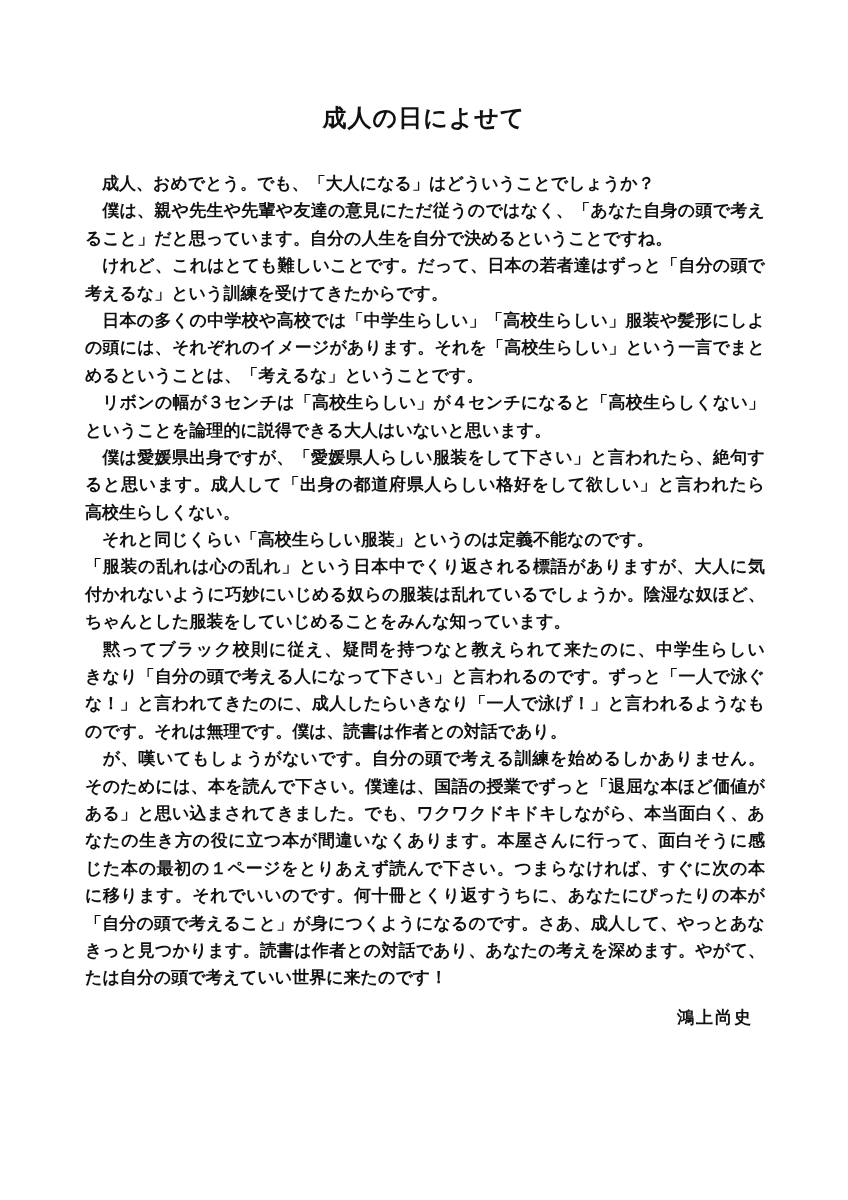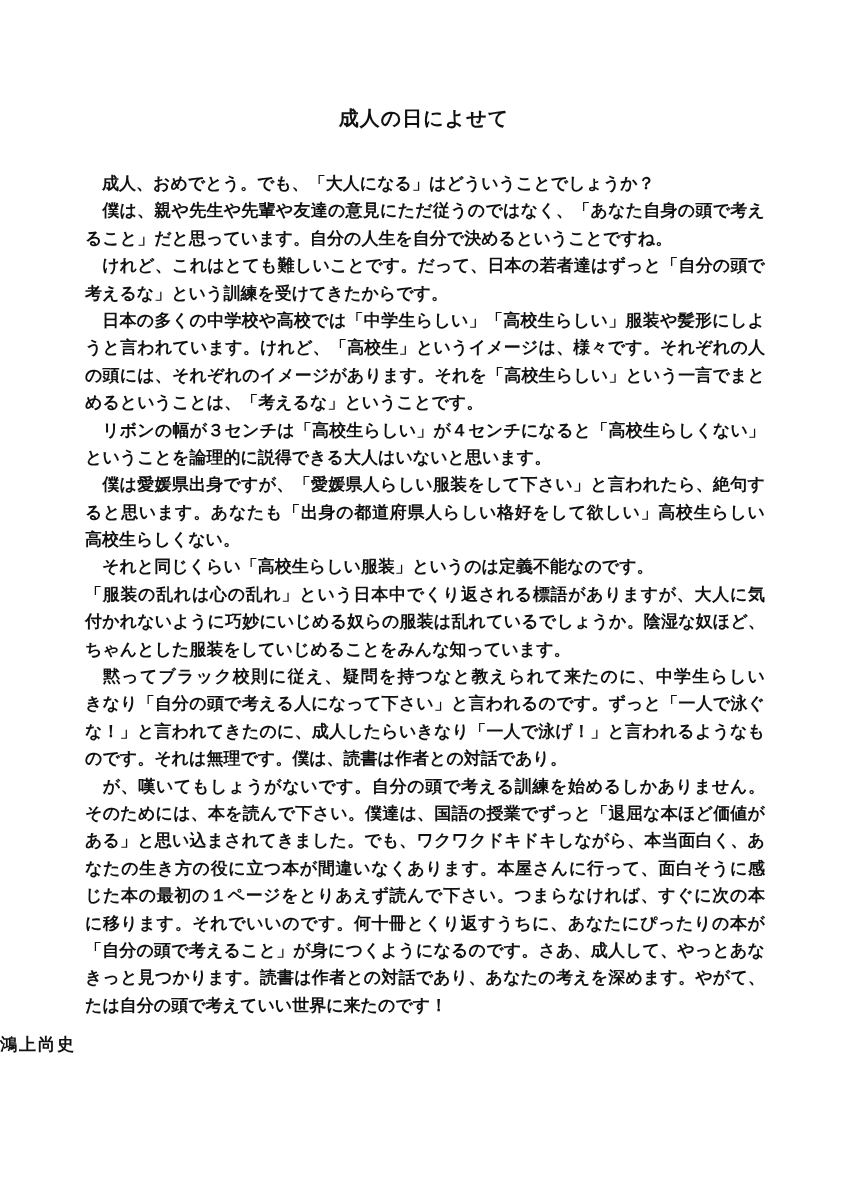--- a/index.html
+++ b/index.html
@@ -14,21 +14,21 @@
     background: #ffffff;
     color: #111111;
     font-family: "Liberation Sans", "DejaVu Sans", sans-serif;
     overflow: hidden;
     box-sizing: border-box;
   }
   .doc-title {
     margin: 0;
     padding-top: 104px;
     text-align: center;
-    font-size: 20px;
+    font-size: 24px;
     line-height: 28px;
     font-weight: 600;
     letter-spacing: 1px;
   }
   .doc-body {
     width: 680px;
     margin: 38px 63px 0 85px;
   }
   .text-line {
     font-size: 17px;
@@ -39,46 +39,46 @@
     overflow: visible;
   }
   .text-line[data-fill="full"] {
     text-align: justify;
     text-align-last: justify;
     font-family: Liberation Serif, serif;
   }
   .signature-line {
     margin-top: 12px;
     padding-right: 95px;
+    text-align: right;
     font-size: 17px;
     line-height: 27.4px;
     font-weight: 600;
     letter-spacing: 2px;
   }
 </style>
 </head>
 <body>
 
 <div class="page" style="background: rgb(255, 255, 255); color: rgb(17, 17, 17);">
   <h1 class="doc-title">成人の日によせて</h1>
 
   <div class="doc-body" id="doc-body">
       <div class="text-line" data-fill="end">　成人、おめでとう。でも、「大人になる」はどういうことでしょうか？</div>
       <div class="text-line" data-fill="full">　僕は、親や先生や先輩や友達の意見にただ従うのではなく、「あなた自身の頭で考え</div>
       <div class="text-line" data-fill="end">ること」だと思っています。自分の人生を自分で決めるということですね。</div>
       <div class="text-line" data-fill="full">　けれど、これはとても難しいことです。だって、日本の若者達はずっと「自分の頭で</div>
       <div class="text-line" data-fill="end">考えるな」という訓練を受けてきたからです。</div>
       <div class="text-line" data-fill="full">　日本の多くの中学校や高校では「中学生らしい」「高校生らしい」服装や髪形にしよ</div>
-      <div class="text-line" data-fill="full">うと言われています。けれど、「高校生」というイメージは、様々です。それぞれの人</div>
       <div class="text-line" data-fill="full">の頭には、それぞれのイメージがあります。それを「高校生らしい」という一言でまと</div>
       <div class="text-line" data-fill="end">めるということは、「考えるな」ということです。</div>
       <div class="text-line" data-fill="full">　リボンの幅が３センチは「高校生らしい」が４センチになると「高校生らしくない」</div>
       <div class="text-line" data-fill="end">ということを論理的に説得できる大人はいないと思います。</div>
       <div class="text-line" data-fill="full">　僕は愛媛県出身ですが、「愛媛県人らしい服装をして下さい」と言われたら、絶句す</div>
-      <div class="text-line" data-fill="full">ると思います。あなたも「出身の都道府県人らしい格好をして欲しい」高校生らしい</div>
+      <div class="text-line" data-fill="full">ると思います。成人して「出身の都道府県人らしい格好をして欲しい」と言われたら</div>
       <div class="text-line" data-fill="end">高校生らしくない。</div>
       <div class="text-line" data-fill="end">　それと同じくらい「高校生らしい服装」というのは定義不能なのです。</div>
       <div class="text-line" data-fill="full">「服装の乱れは心の乱れ」という日本中でくり返される標語がありますが、大人に気</div>
       <div class="text-line" data-fill="full">付かれないように巧妙にいじめる奴らの服装は乱れているでしょうか。陰湿な奴ほど、</div>
       <div class="text-line" data-fill="end">ちゃんとした服装をしていじめることをみんな知っています。</div>
       <div class="text-line" data-fill="full">　黙ってブラック校則に従え、疑問を持つなと教えられて来たのに、中学生らしい</div>
       <div class="text-line" data-fill="full">きなり「自分の頭で考える人になって下さい」と言われるのです。ずっと「一人で泳ぐ</div>
       <div class="text-line" data-fill="full">な！」と言われてきたのに、成人したらいきなり「一人で泳げ！」と言われるようなも</div>
       <div class="text-line" data-fill="end">のです。それは無理です。僕は、読書は作者との対話であり。</div>
       <div class="text-line" data-fill="full">　が、嘆いてもしょうがないです。自分の頭で考える訓練を始めるしかありません。</div>

